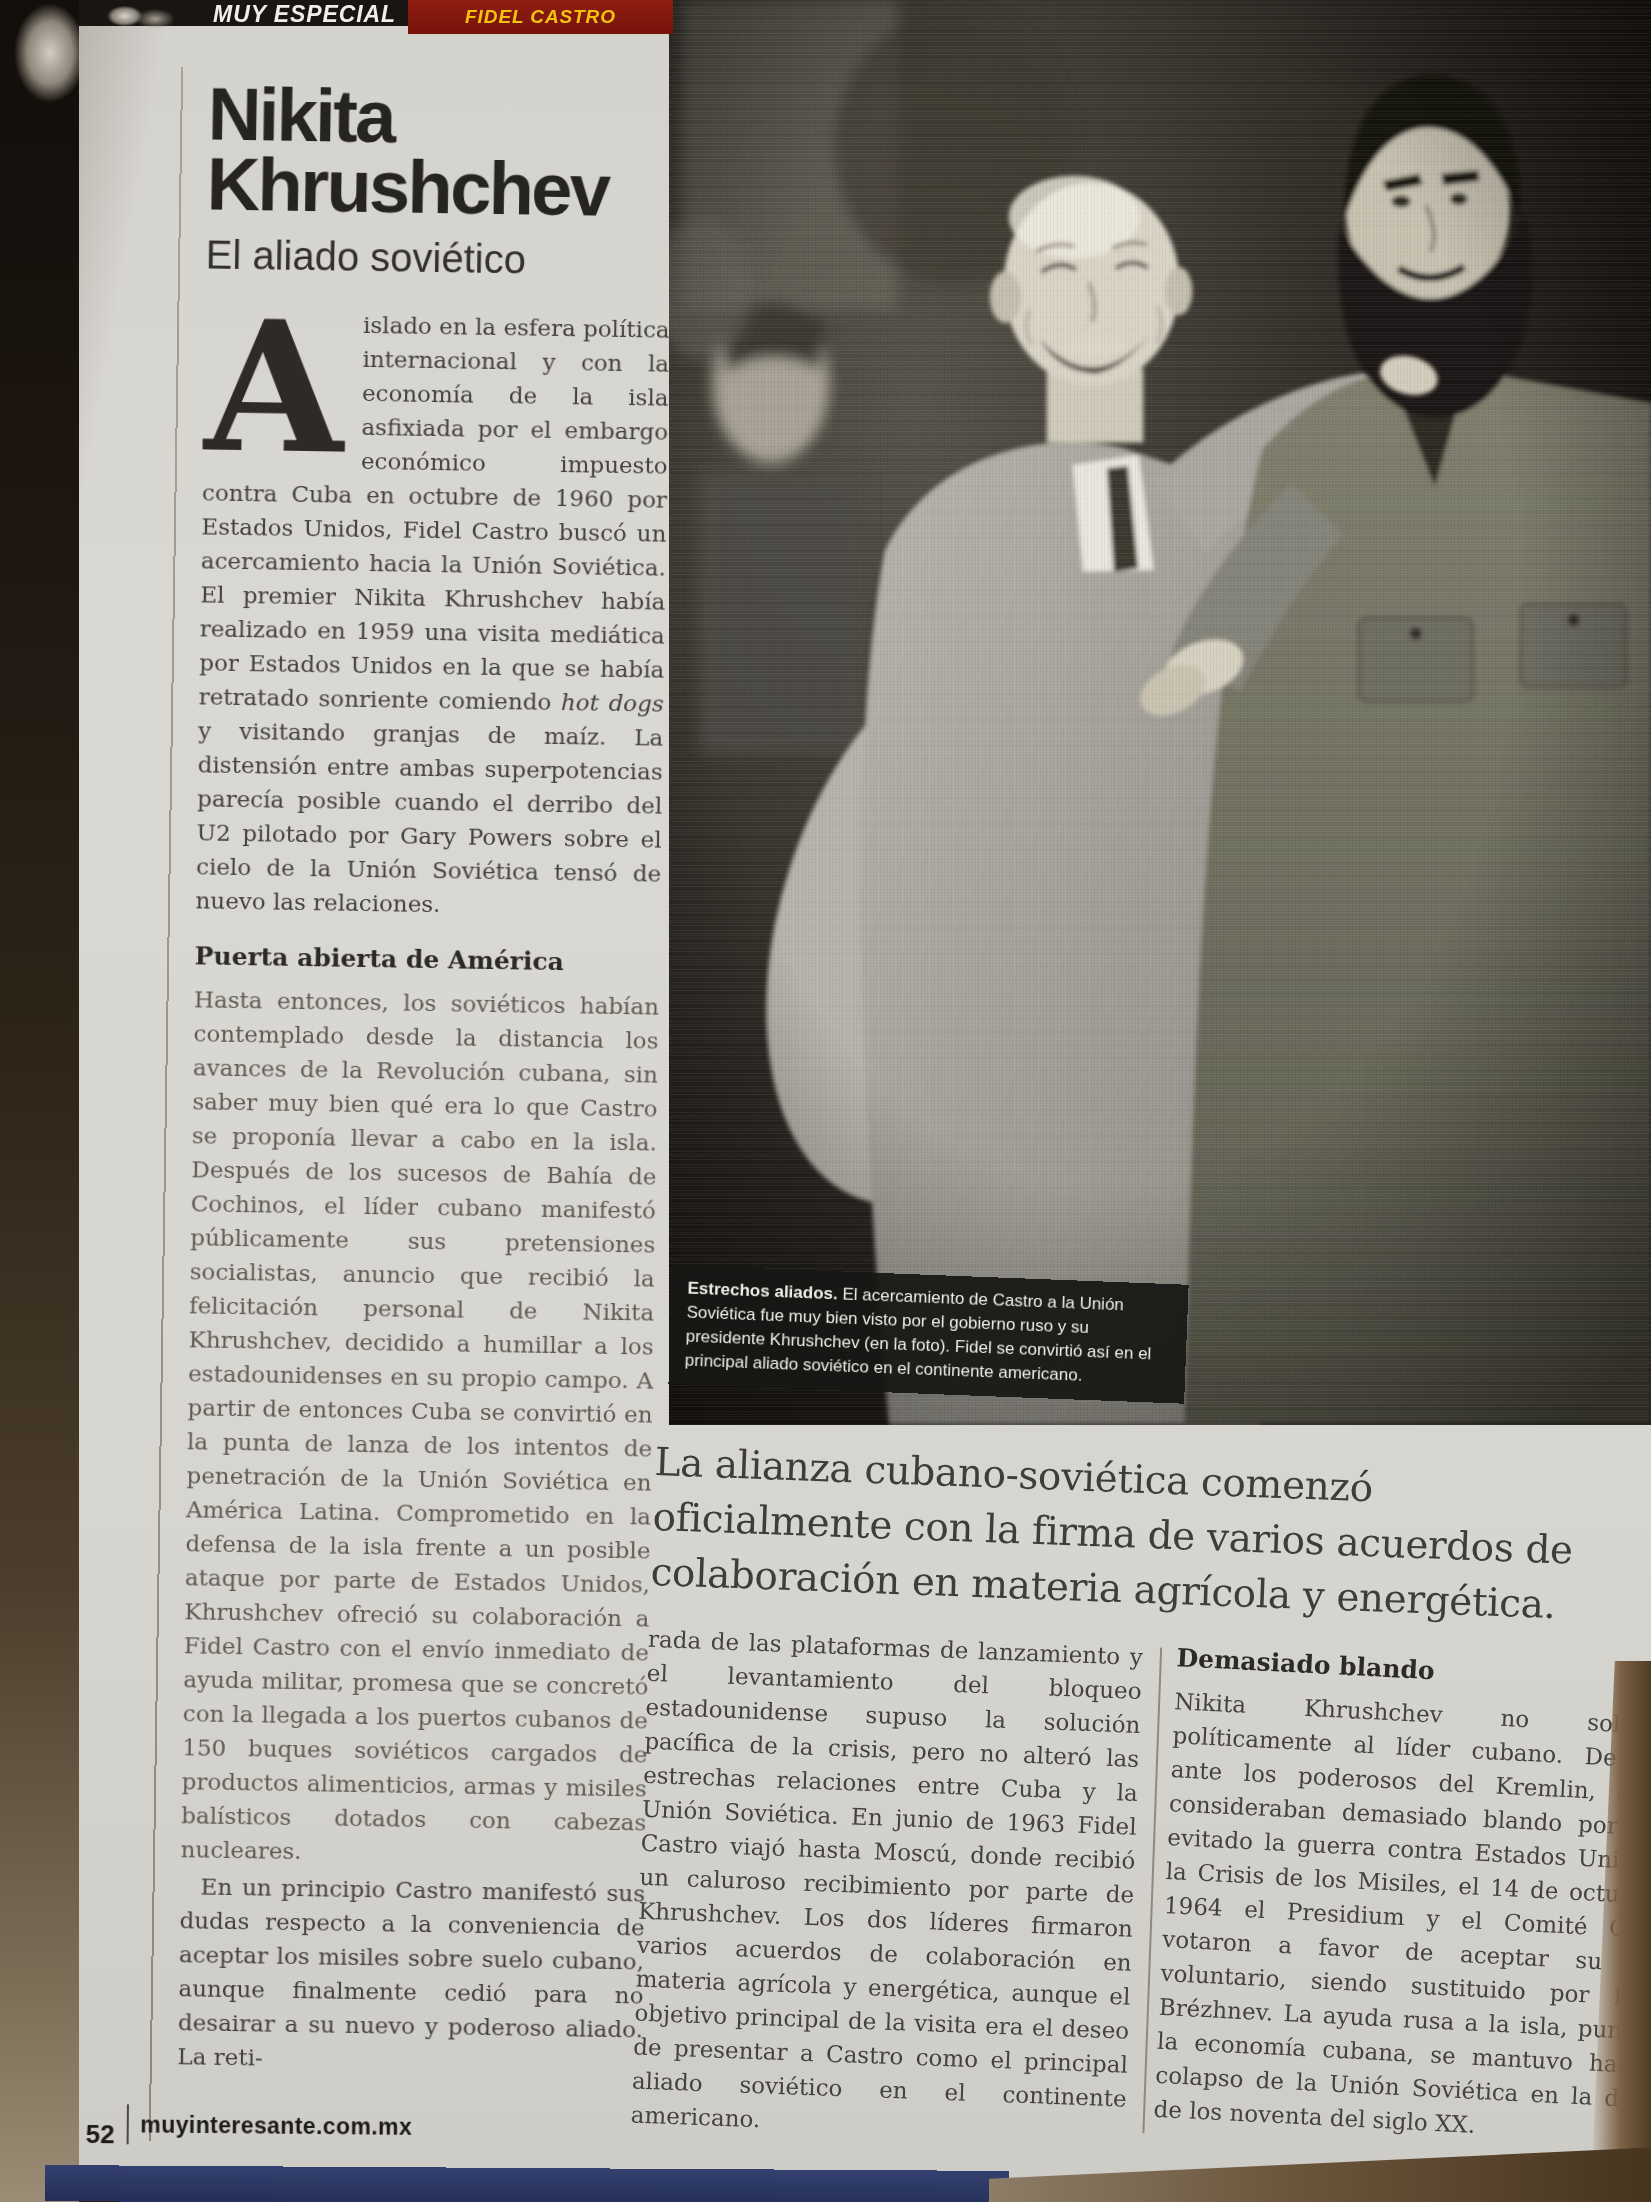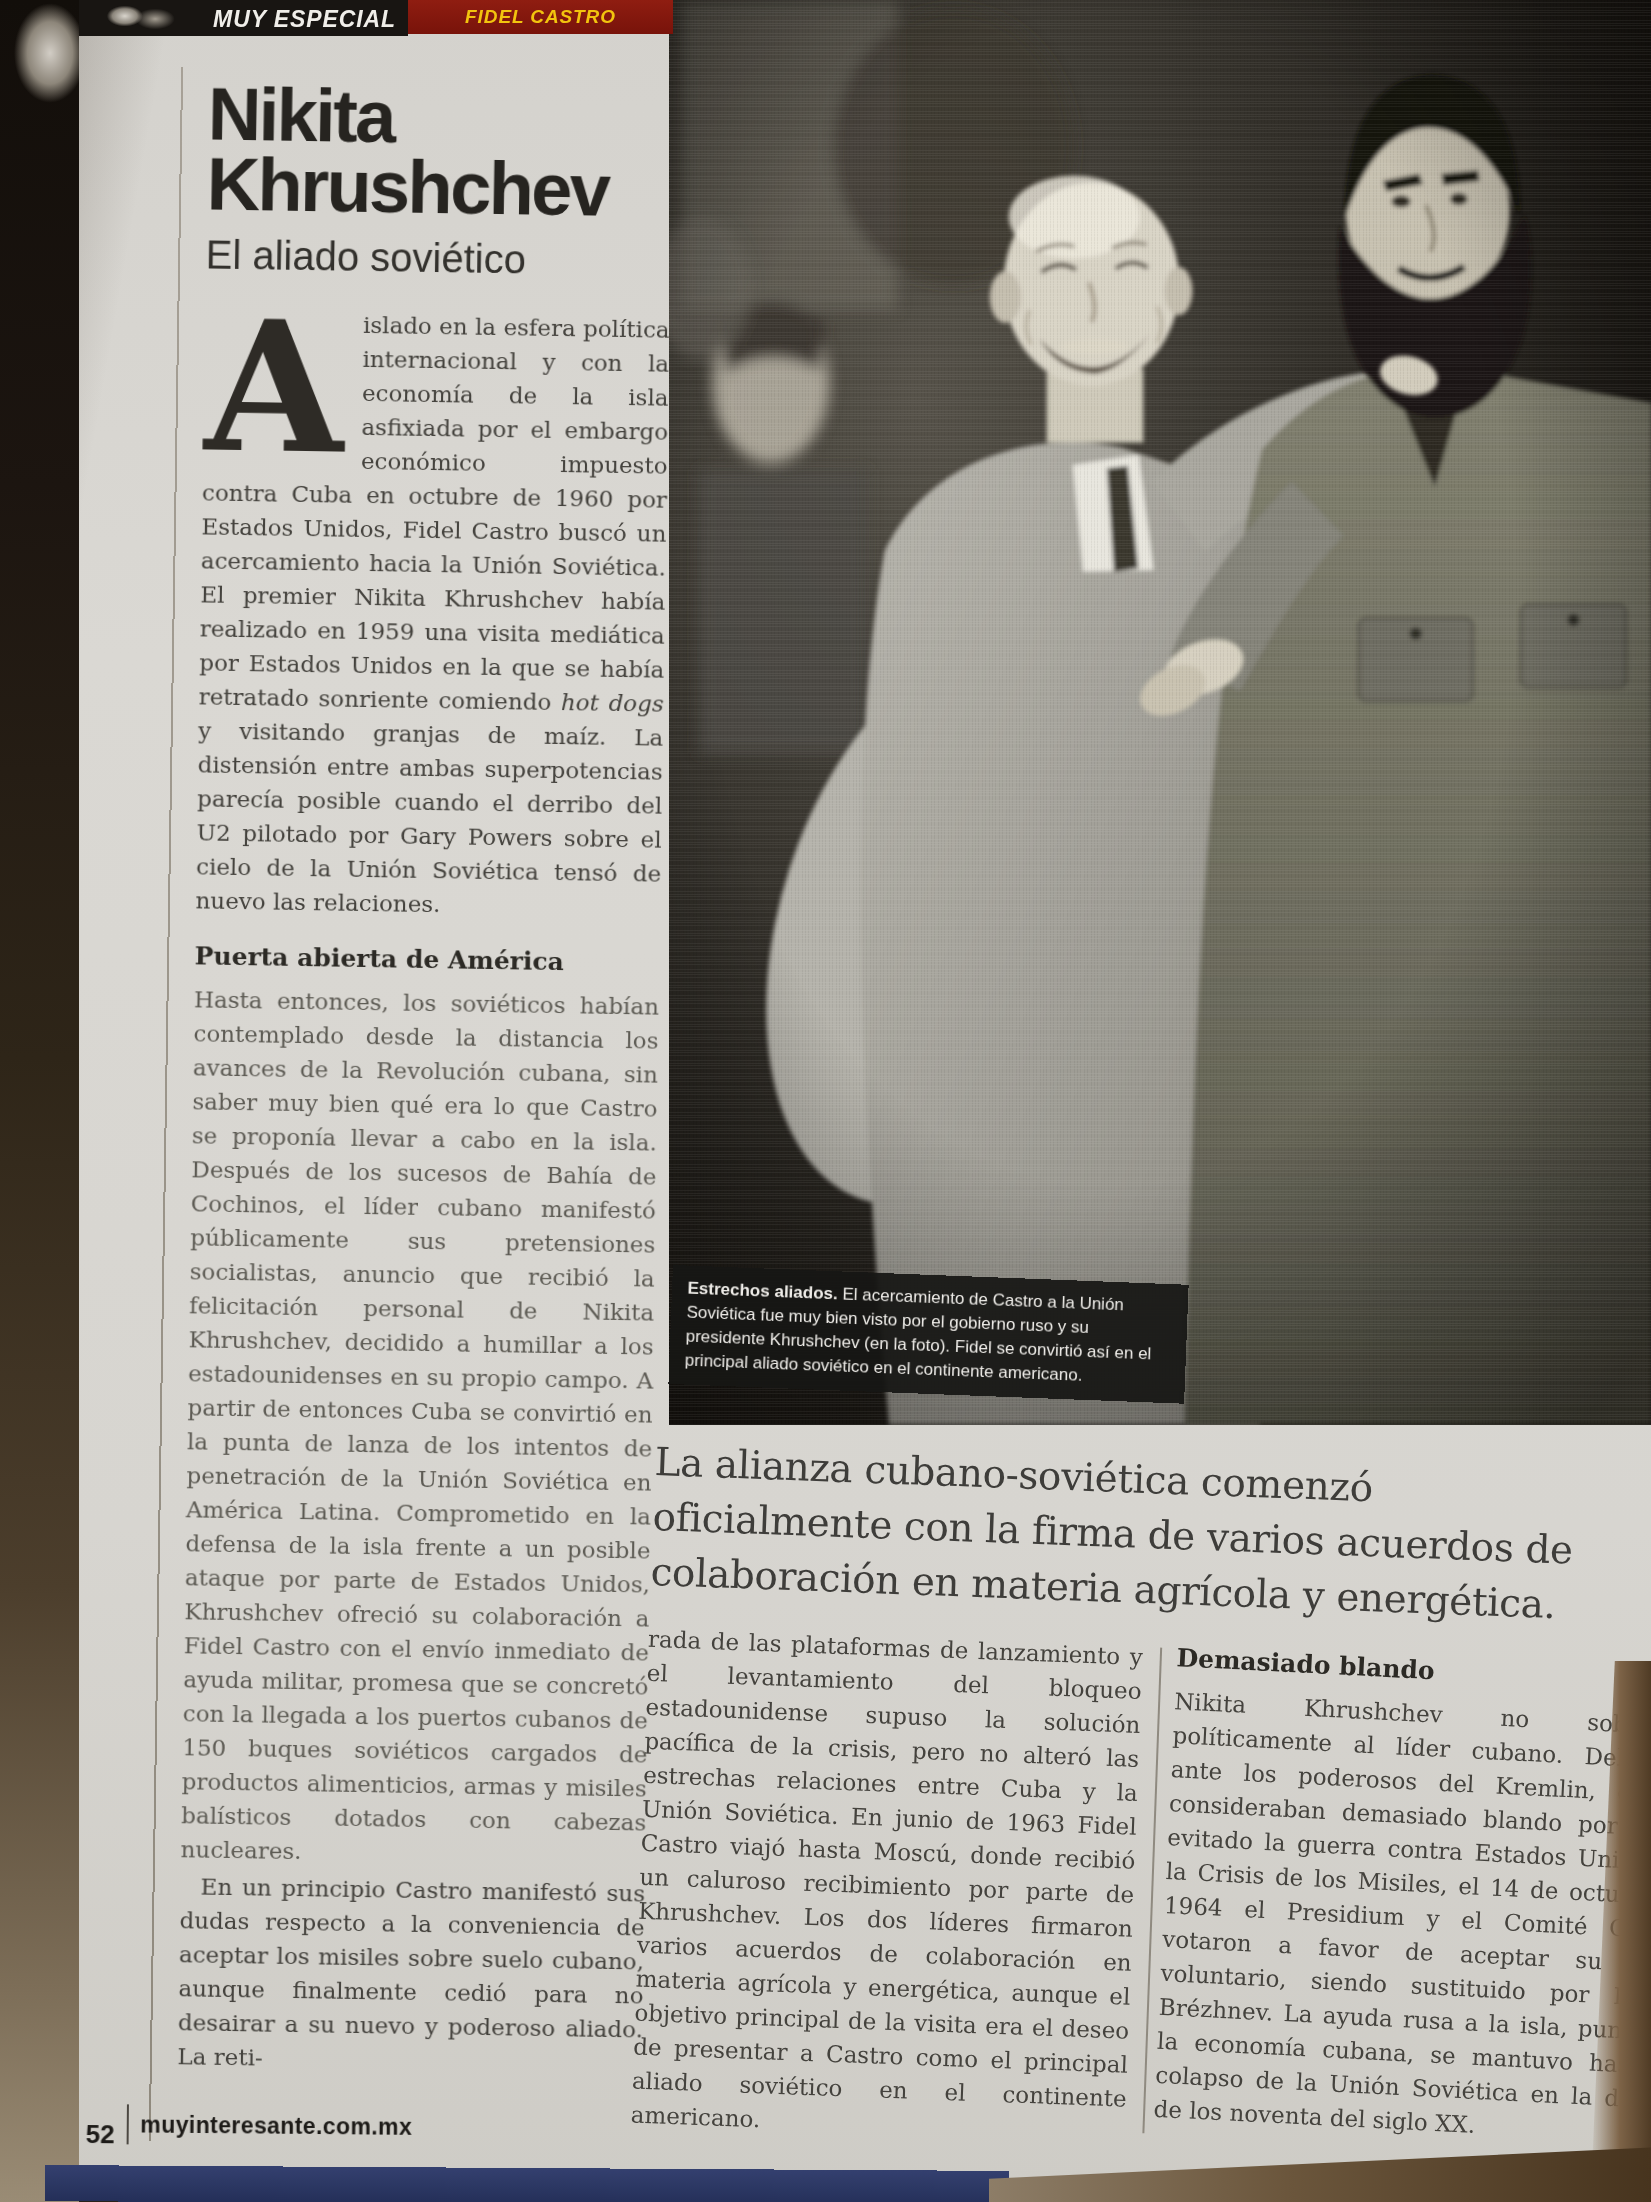--- a/index.html
+++ b/index.html
@@ -34,21 +34,21 @@
     background:linear-gradient(90deg,#8d7d67,#6b563c 45%,#47341e);
     clip-path:polygon(0 58%,100% 6%,100% 100%,0 100%);
   }
   .right-page-edge{
     position:absolute;left:1590px;top:1661px;width:62px;height:551px;z-index:41;
     background:linear-gradient(90deg, rgba(125,99,70,0) 0%, #7d6347 48%, #4e3a24 100%);
     clip-path:polygon(40% 0,100% 0,100% 100%,0 100%);
   }
   
   .hdr-black{
-    position:absolute;left:74px;top:0;width:334px;height:36px;z-index:30;
+    position:absolute;left:74px;top:0;width:334px;height:26px;z-index:30;
     background:#181512;display:flex;align-items:center;justify-content:flex-end;
     padding-right:12px;box-sizing:border-box;
   }
   .logo-blob{
     position:absolute;left:27.5px;top:2.6px;width:76px;height:29px;
     background:
       radial-gradient(ellipse 22.4px 13px at 30% 45%, #d8d4cc 0%, #8b857b 55%, rgba(30,26,22,0) 80%),
       radial-gradient(ellipse 26px 13.8px at 70% 55%, #a39c90 0%, rgba(30,26,22,0) 75%);
   }
   .hdr-black .lbl{

